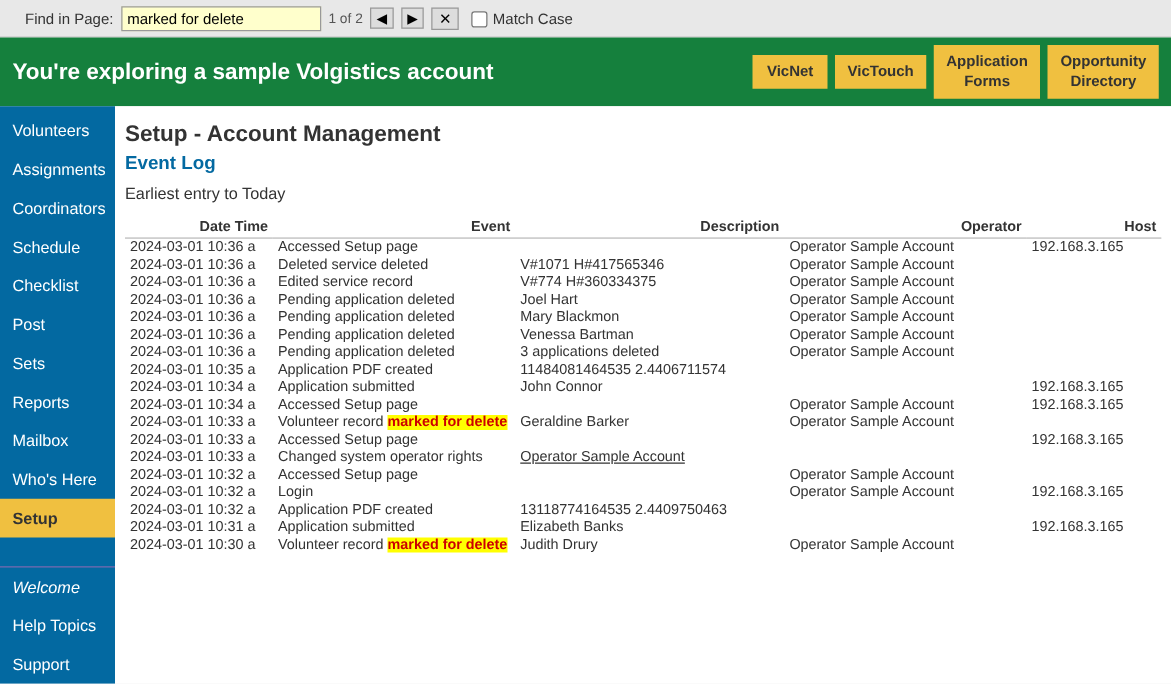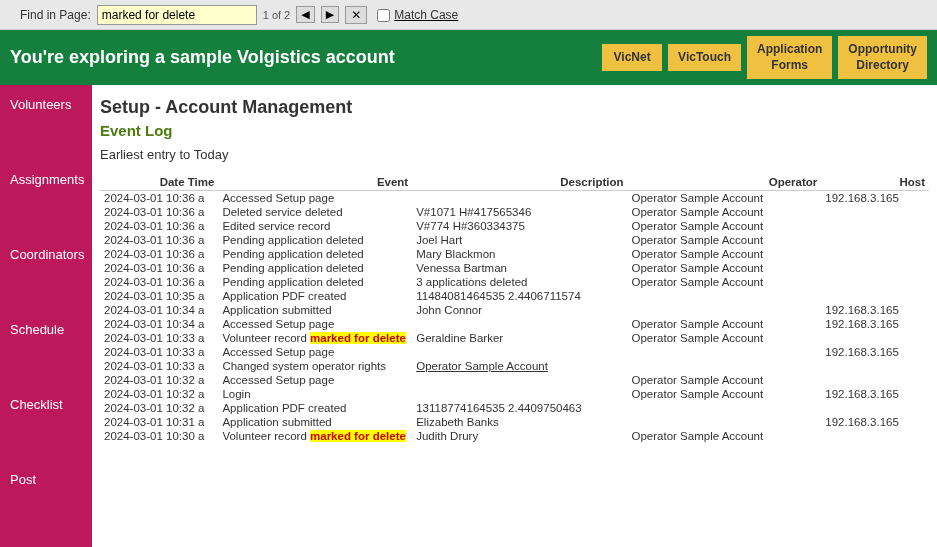--- a/index.html
+++ b/index.html
@@ -31,21 +31,21 @@
       padding: 1px 4px;
       font-size: 11px;
     }
     #find-close {
       border: 1px solid #999;
       background: #ddd;
       cursor: pointer;
       padding: 1px 5px;
       font-size: 12px;
     }
-    #match-case-area { display: flex; align-items: flex-end; gap: 4px; margin-left: 4px; text-decoration: underline; }
+    #match-case-area { display: flex; align-items: flex-end; gap: 4px; margin-left: 4px; }
     #match-case-area input { cursor: pointer; }
     #match-case-area label { font-size: 12px; cursor: pointer; }
 
     
     #header {
       background: #15803d;
       color: white;
       display: flex;
       align-items: center;
       padding: 0 10px;
@@ -73,47 +73,46 @@
 
     
     #main-layout {
       display: flex;
       height: calc(547px - 30px - 55px);
     }
 
     
     #sidebar {
       width: 92px;
-      background: #be185d;
+      background: #0369a1;
       color: white;
       display: flex;
       flex-direction: column;
       padding-top: 4px;
-      gap: 44px;
     }
     .sidebar-item {
       padding: 8px 10px;
       cursor: pointer;
       font-size: 13px;
       color: white;
       border-bottom: none;
     }
     .sidebar-item.active { background: #f0c040; color: #333; font-weight: bold; }
     .sidebar-spacer { flex: 1; }
     .sidebar-bottom { border-top: 1px solid #7a6ab0; font-style: italic; }
 
     
     #content {
       flex: 1;
       background: white;
       padding: 12px 8px;
       overflow-y: auto;
     }
     #content h2 { font-size: 18px; color: #333; margin-bottom: 4px; }
-    #content h3 { font-size: 15px; color: #4d7c0f; margin-bottom: 8px; }
+    #content h3 { font-size: 15px; color: #0369a1; margin-bottom: 8px; }
     #date-range { font-size: 13px; color: #333; margin-bottom: 12px; }
 
     
     #event-table { width: 100%; border-collapse: collapse; font-size: 11.5px; }
     #event-table th {
       text-align: right;
       font-weight: bold;
       color: #333;
       padding: 2px 4px;
       border-bottom: 1px solid #ccc;

